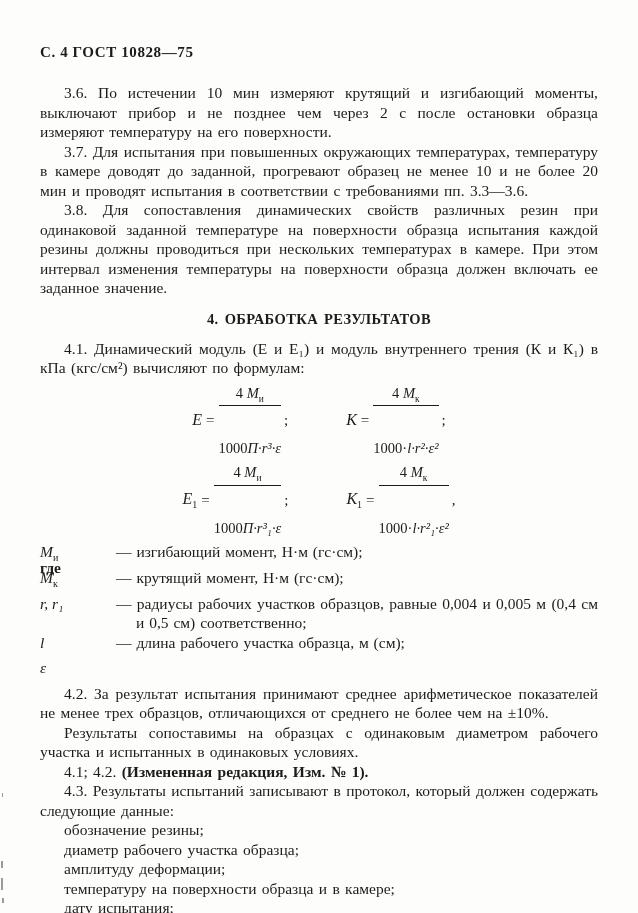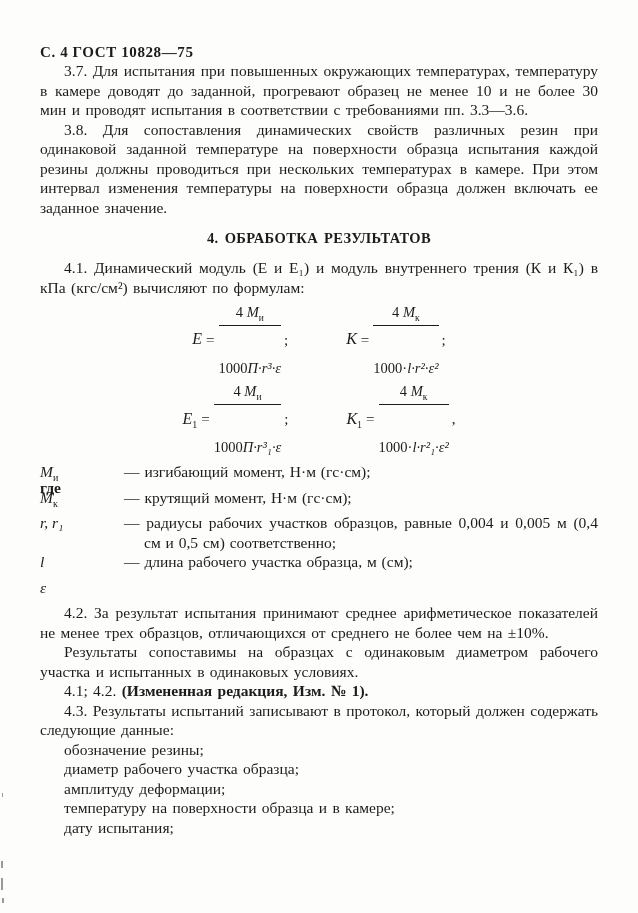--- a/index.html
+++ b/index.html
@@ -14,20 +14,21 @@
   }
   .content{
     position:absolute;
     left:40px;top:44px;
     width:558px;
   }
   .pageheader{
     font-weight:bold;
     font-size:15px;
     letter-spacing:.6px;
+    margin-bottom:22px;
   }
   .para{
     font-size:15.5px;
     line-height:19.5px;
     text-align:justify;
     text-indent:24px;
     word-spacing:1.5px;
     margin:0;
   }
   .section-heading{
@@ -84,21 +85,20 @@
   .def-row{display:flex;}
   .def-var{
     width:76px;
     flex-shrink:0;
     font-style:italic;
     font-family:Liberation Serif, serif;
   }
   .def-var sub{font-style:normal;font-size:10px;}
   .def-desc{
     flex:1;
-    margin-left:8px;
     padding-left:20px;
     text-indent:-20px;
     text-align:justify;
     word-spacing:1px;
   }
   .amend b{font-weight:bold;}
   
   .speck{position:absolute;background:#9a9a9a;}
   .speck.s1{left:1px;top:861px;width:2px;height:7px;}
   .speck.s2{left:1px;top:878px;width:2px;height:12px;}
@@ -106,21 +106,22 @@
   .speck.s4{left:2px;top:793px;width:1px;height:4px;}
 </style>
 </head>
 <body>
 
 <div class="page">
   <div class="content">
 
     <div class="pageheader">С. 4 ГОСТ 10828—75</div>
 
-    <p class="para">3.7. Для испытания при повышенных окружающих температурах, температуру в камере доводят до заданной, прогревают образец не менее 10 и не более 30 мин и проводят испытания в соответствии с требованиями пп. 3.3—3.6.</p>
+    <p class="para">3.6. По истечении 10 мин измеряют крутящий и изгибающий моменты, выключают прибор и не позднее чем через 2 с после остановки образца измеряют температуру на его поверхности.</p>
+    <p class="para">3.7. Для испытания при повышенных окружающих температурах, температуру в камере доводят до заданной, прогревают образец не менее 10 и не более 20 мин и проводят испытания в соответствии с требованиями пп. 3.3—3.6.</p>
     <p class="para">3.8. Для сопоставления динамических свойств различных резин при одинаковой заданной температуре на поверхности образца испытания каждой резины должны проводиться при нескольких температурах в камере. При этом интервал изменения температуры на поверхности образца должен включать ее заданное значение.</p>
 
     <div class="section-heading">4. ОБРАБОТКА РЕЗУЛЬТАТОВ</div>
 
     <p class="para">4.1. Динамический модуль (Е и Е₁) и модуль внутреннего трения (К и К₁) в кПа (кгс/см²) вычисляют по формулам:</p>
 
     <div class="formula-row">
       <span class="formula">
         <span class="f-lhs"><i>E</i><sub></sub></span>
         <span class="f-eq">=</span>

